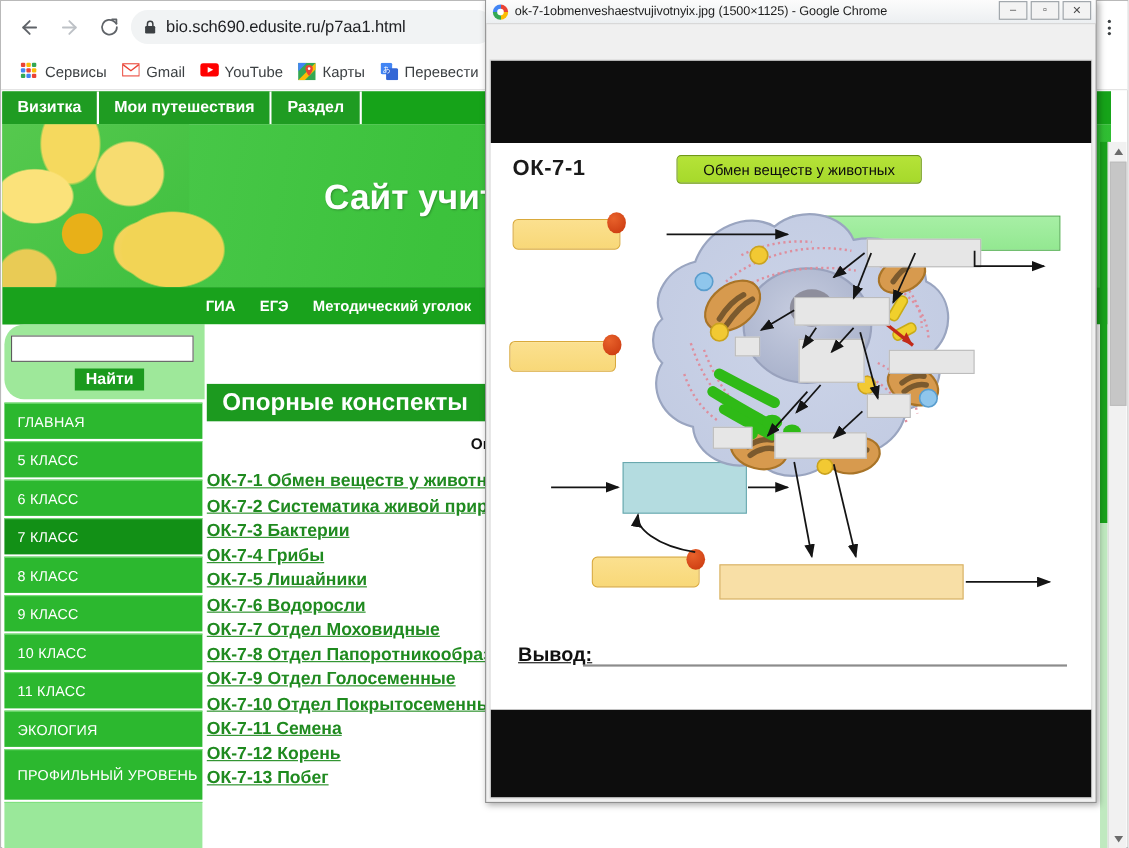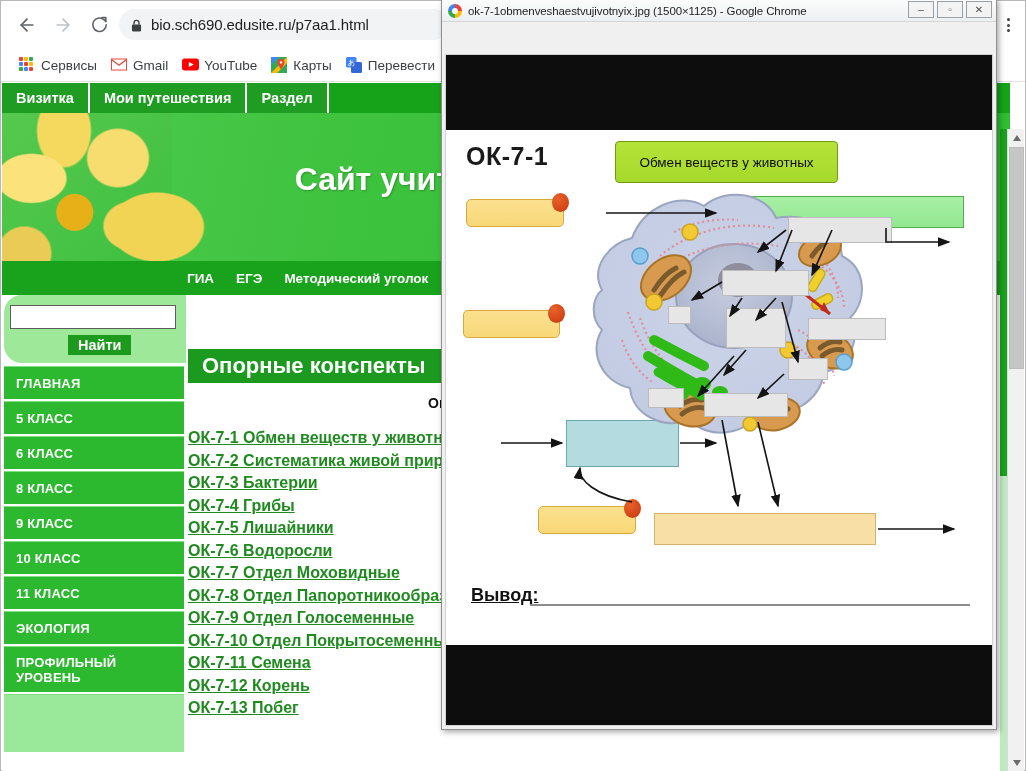--- a/index.html
+++ b/index.html
@@ -126,21 +126,21 @@
     position:absolute; left:64px; top:40px;
     background:#1b9a1e; color:#fff; border:none;
     font-size:14.5px; font-weight:bold; padding:2px 10px; cursor:pointer;
     font-family:"Liberation Sans", sans-serif;
   }
 
   #sidebar { position:absolute; left:2px; top:283px; width:180px; }
   .side-item {
     height: 33px; margin-bottom: 2px; background:#2cb82f;
     display:flex; align-items:center; padding-left:12px;
-    color:#ffffff; font-size:13px; font-weight:bold; letter-spacing:0.2px;
+    color:#ffffff; font-size:13px; font-weight:normal; letter-spacing:0.2px;
     border-top:1px solid #7fe07f;
   }
   .side-item.active { background:#129016; }
   .side-item.tall { height: 46px; line-height:15px; }
   .side-item.blank { background:#9ae89a; height: 58px; }
 
   #content {
     position:absolute; left:184px; top:212px; width:822px; height:476px;
     background:#ffffff;
   }
@@ -229,24 +229,24 @@
   #band-bot { bottom:0; height:80px; }
 
   #sheet {
     position:absolute; left:0; top:75px; width:548px; height:515px;
     background:#ffffff;
   }
 
   
   .ok-label {
     position:absolute; left:20px; top:12px;
-    font-size:25px; font-weight:bold; color:#1a1a1a; letter-spacing:0.5px;
+    font-size:20px; font-weight:bold; color:#1a1a1a; letter-spacing:0.5px;
   }
   .title-chip {
-    position:absolute; left:169px; top:11px; width:223px; height:42px;
+    position:absolute; left:169px; top:11px; width:223px; height:26px;
     background: linear-gradient(#b5e338,#a6d92b);
     border:1px solid #6f9a12; border-radius:4px;
     display:flex;align-items:center;justify-content:center;
     font-size:13.5px; color:#0d0d0d;
   }
   .ybox {
     position:absolute; background: linear-gradient(#fbe08f,#f8d878);
     border:1px solid #d9a93b; border-radius:5px;
   }
   .dot {
@@ -412,20 +412,21 @@
 
       <div id="search-area">
         <input id="search-input" type="text" placeholder="" style="">
         <button id="search-btn">Найти</button>
       </div>
 
       <div id="sidebar">
         <div class="side-item">ГЛАВНАЯ</div>
         <div class="side-item">5 КЛАСС</div>
         <div class="side-item">6 КЛАСС</div>
+        <div class="side-item active">7 КЛАСС</div>
         <div class="side-item">8 КЛАСС</div>
         <div class="side-item">9 КЛАСС</div>
         <div class="side-item">10 КЛАСС</div>
         <div class="side-item">11 КЛАСС</div>
         <div class="side-item">ЭКОЛОГИЯ</div>
         <div class="side-item tall">ПРОФИЛЬНЫЙ УРОВЕНЬ</div>
         <div class="side-item blank"></div>
       </div>
 
       <div id="content">

